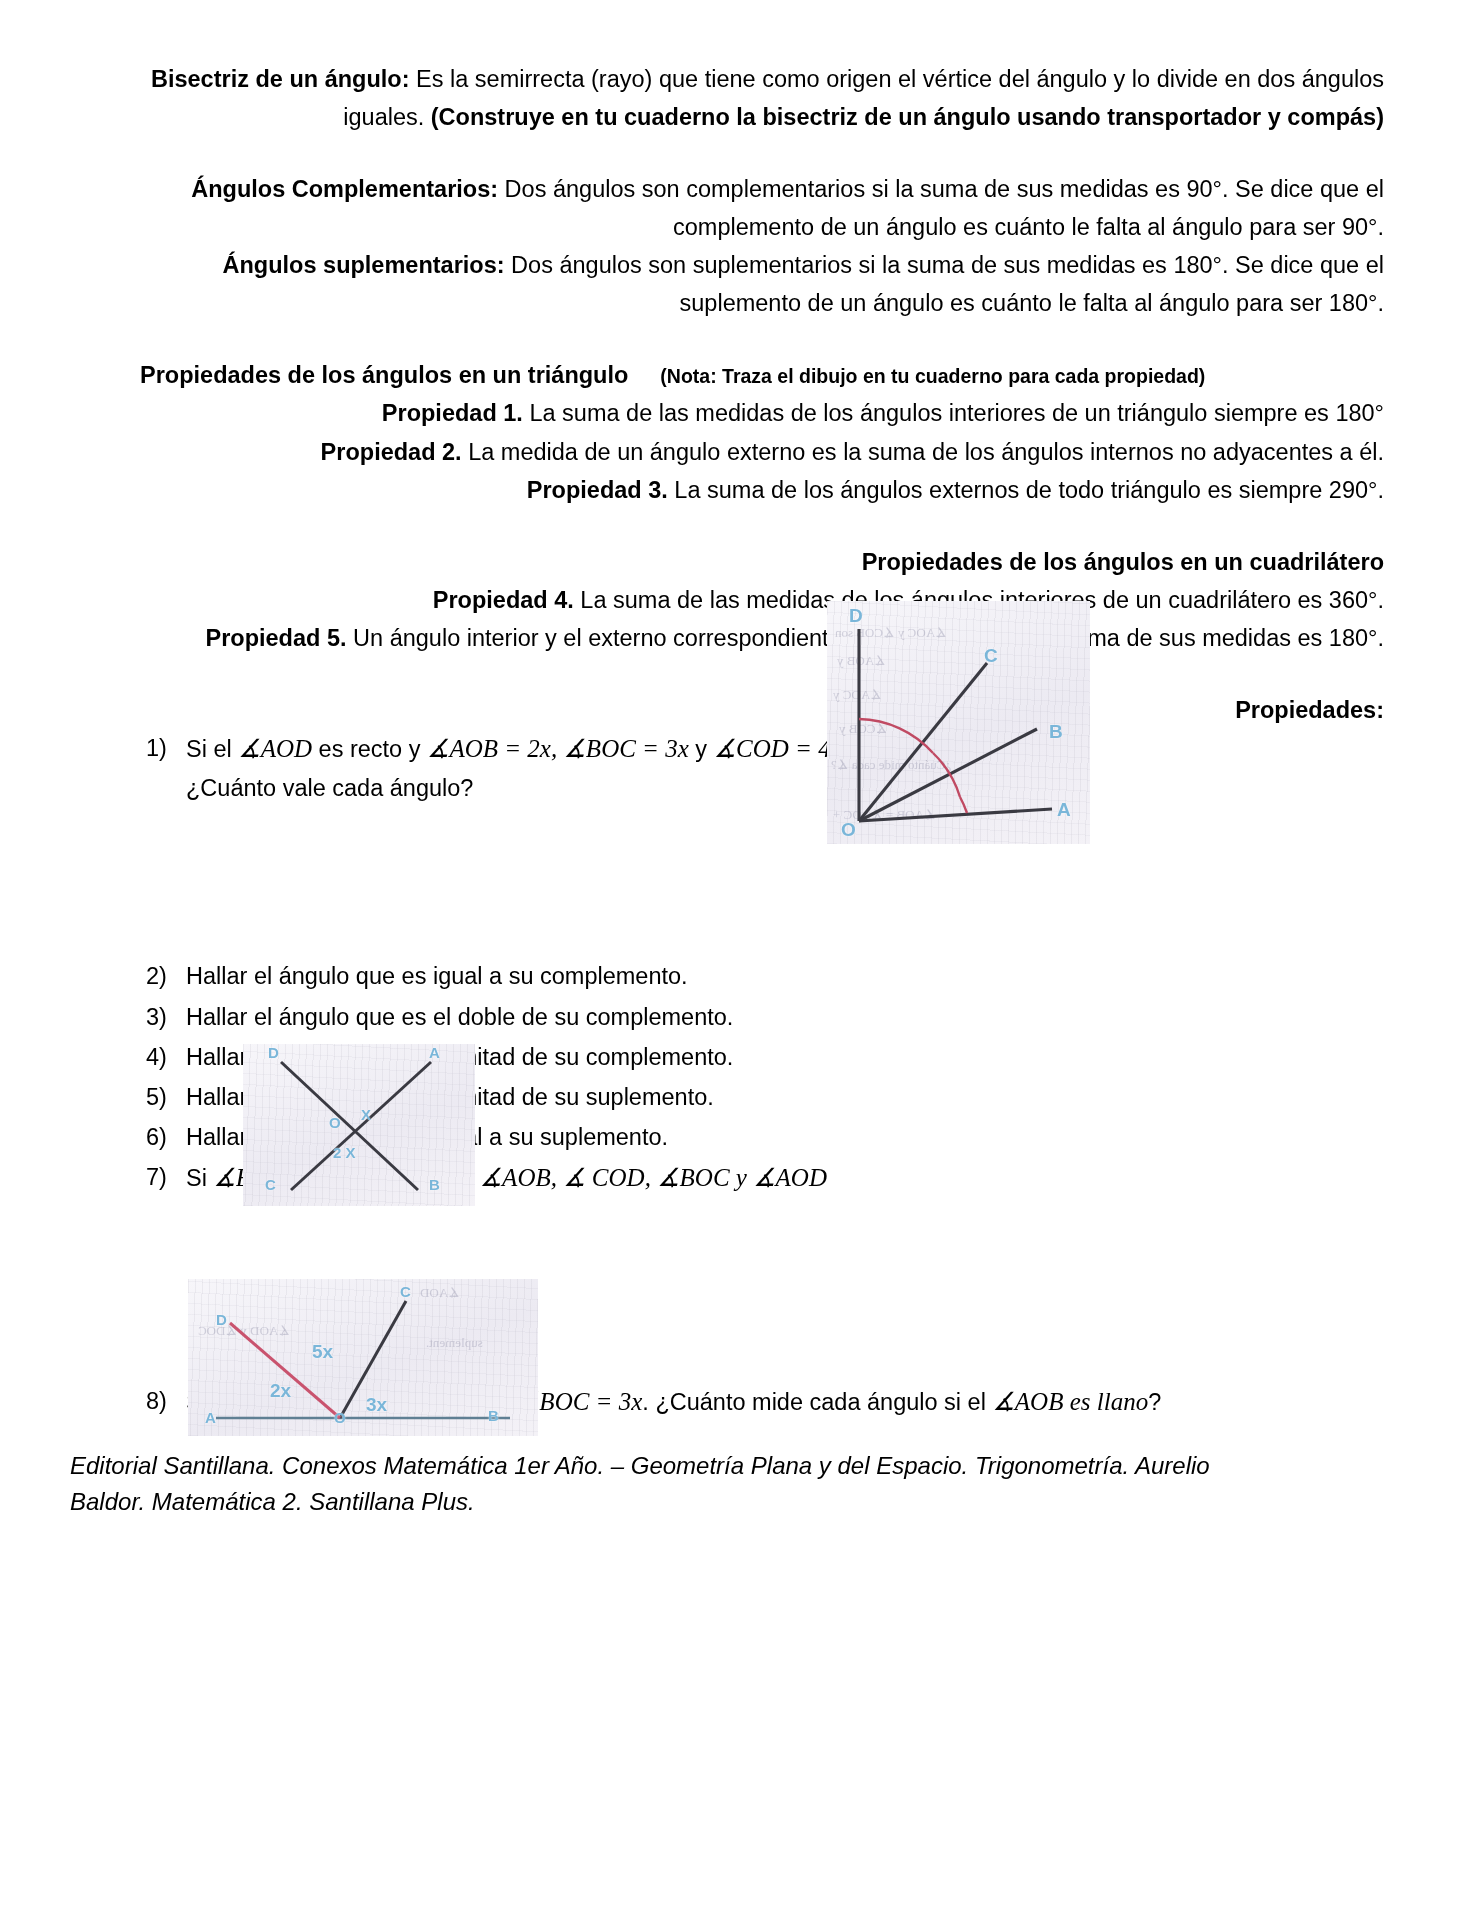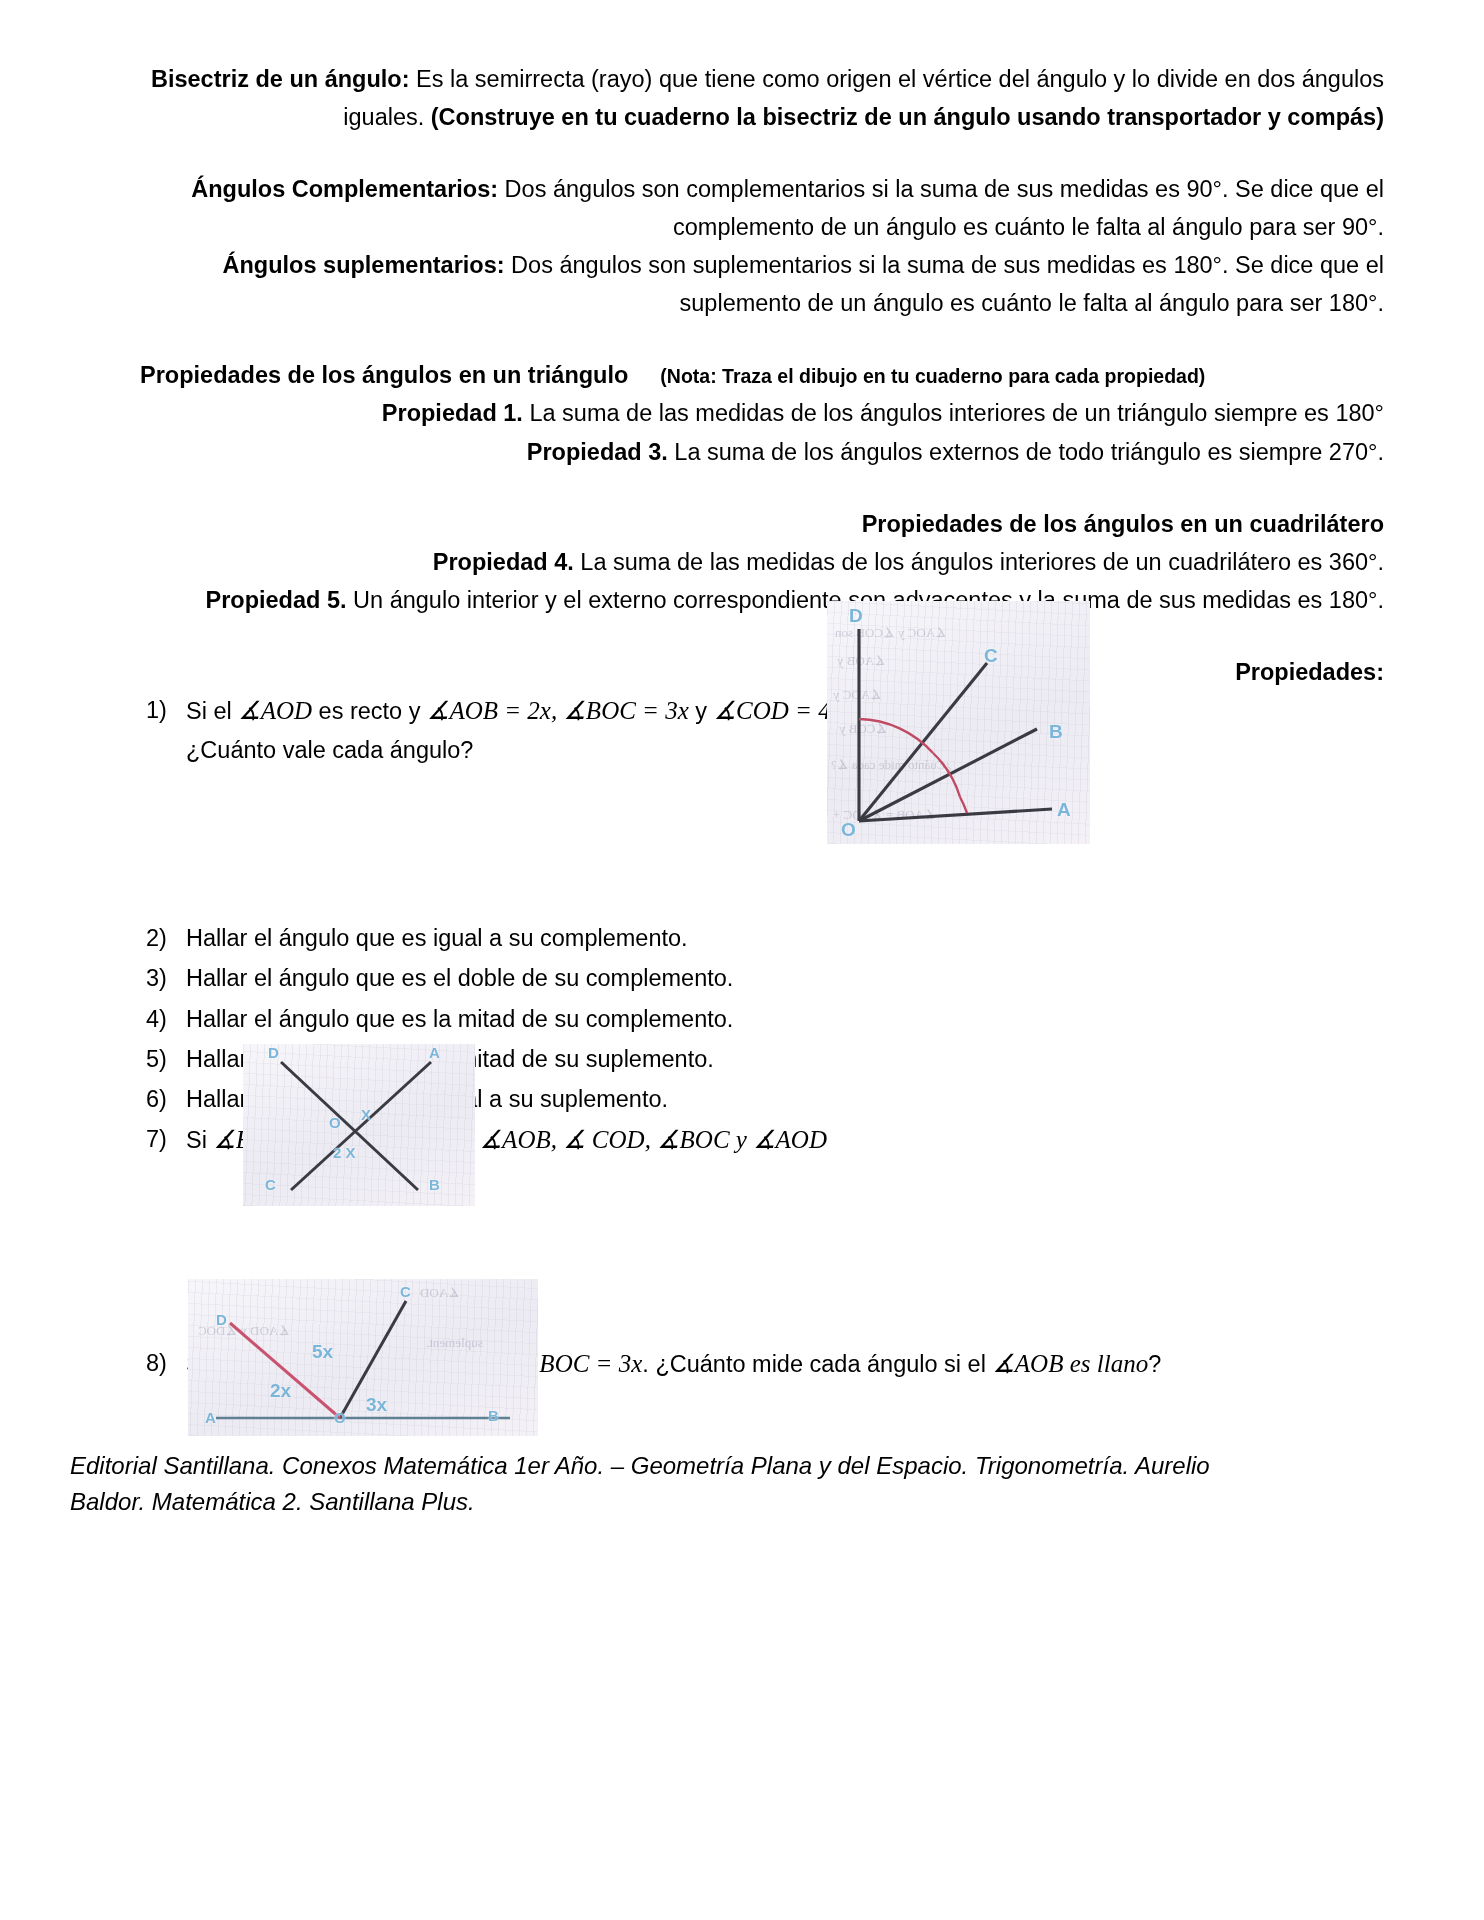--- a/index.html
+++ b/index.html
@@ -141,21 +141,24 @@
   <div class="gap-md"></div>
 
   <div class="heading-row">
     <span class="para b">Propiedades de los ángulos en un triángulo</span>
     <span class="nota">(Nota: Traza el dibujo en tu cuaderno para cada propiedad)</span>
   </div>
   <p class="para">
     <span class="b">Propiedad 1.</span><span> La suma de las medidas de los ángulos interiores de un triángulo siempre es 180°</span>
   </p>
   <p class="para">
-    <span class="b">Propiedad 3.</span><span> La suma de los ángulos externos de todo triángulo es siempre 270°.</span>
+    <span class="b">Propiedad 2.</span><span> La medida de un ángulo externo es la suma de los ángulos internos no adyacentes a él.</span>
+  </p>
+  <p class="para">
+    <span class="b">Propiedad 3.</span><span> La suma de los ángulos externos de todo triángulo es siempre 290°.</span>
   </p>
 
   <div class="gap-md"></div>
 
   <p class="para b">Propiedades de los ángulos en un cuadrilátero</p>
   <p class="para">
     <span class="b">Propiedad 4.</span><span> La suma de las medidas de los ángulos interiores de un cuadrilátero es 360°.</span>
   </p>
   <p class="para">
     <span class="b">Propiedad 5.</span><span> Un ángulo interior y el externo correspondiente son adyacentes y la suma de sus medidas es 180°.</span>

